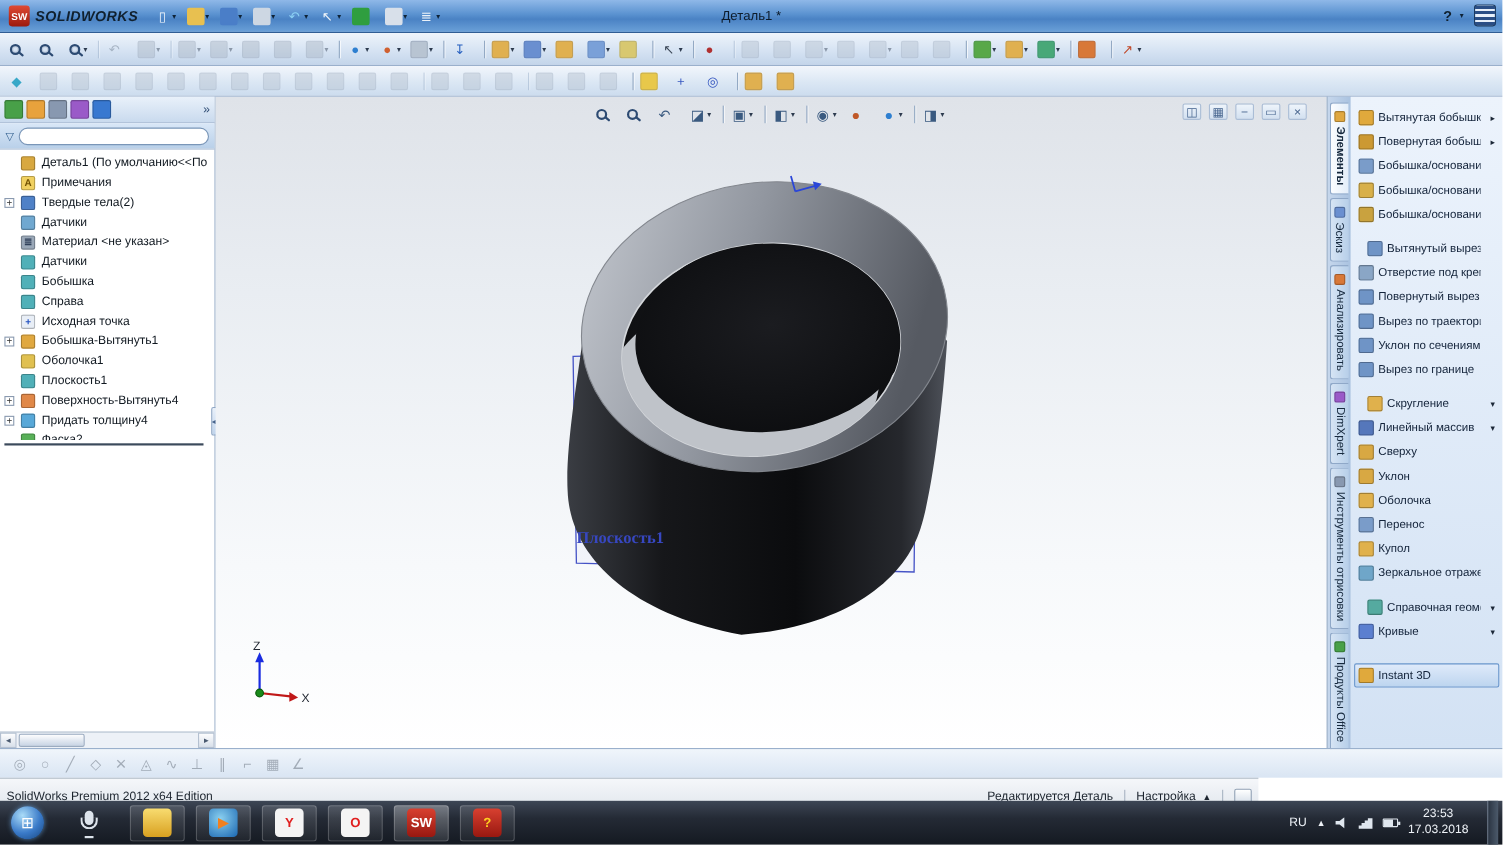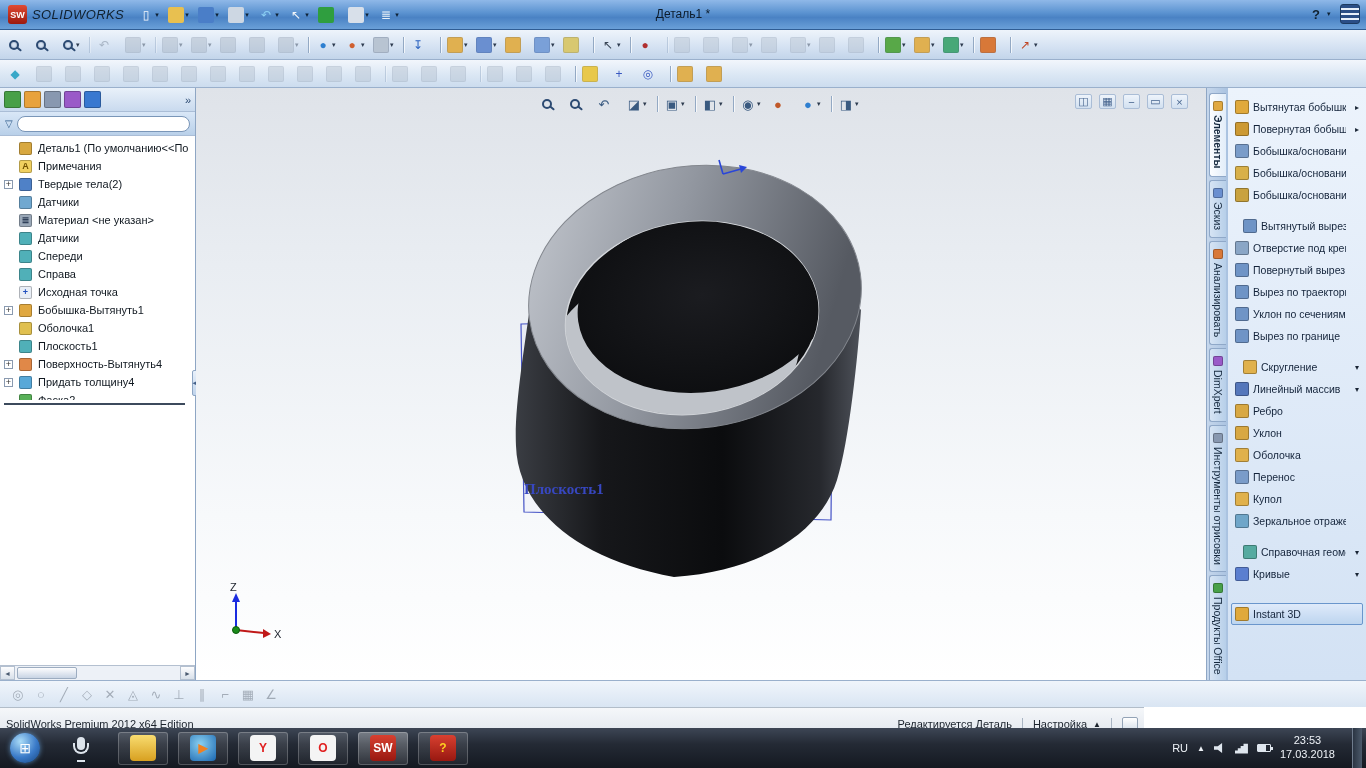--- a/index.html
+++ b/index.html
@@ -7,21 +7,21 @@
        font-family:"Liberation Sans",sans-serif;background:#fff;font-size:11px}
   .abs{position:absolute}
 
   
   #titlebar{top:0;left:0;width:1366px;height:30px;
     background:linear-gradient(#8fb8e8,#5a92d0 45%,#4a82c4 60%,#6aa0d8);
     display:flex;align-items:center;border-bottom:1px solid #2f5d94}
   .brand{display:flex;align-items:center;gap:5px;padding:0 12px 0 8px}
   .sw-logo{width:19px;height:19px;border-radius:3px;background:linear-gradient(#e04a34,#9c1a0e);
     color:#fff;font-weight:bold;font-size:9px;display:flex;align-items:center;justify-content:center}
-  .brand-name{font-weight:normal;font-style:italic;font-size:13px;color:#10202e;letter-spacing:.4px}
+  .brand-name{font-weight:bold;font-style:italic;font-size:13px;color:#10202e;letter-spacing:.4px}
   .tbtn{height:22px;display:flex;align-items:center;padding:0 2px;border-radius:2px;cursor:default}
   .ic{width:16px;height:16px;border-radius:2px;display:flex;align-items:center;justify-content:center;
       font-size:12px;line-height:1}
   .arr{font-size:7px;color:#2c3a4e;margin-left:1px;width:7px}
   #titlebar .arr{color:#0e2236}
   .dis{opacity:.45}
   .sep{margin-left:8px;position:relative}
   .sep::before{content:"";position:absolute;left:-5px;top:3px;bottom:3px;width:1px;background:#93a9c4;box-shadow:1px 0 0 rgba(255,255,255,.7)}
   .win-title{position:absolute;left:50%;transform:translateX(-50%);top:7px;font-size:12px;color:#0d1c2c}
   #search-wrap{position:absolute;right:110px;top:4px;display:flex;align-items:center;gap:3px}
@@ -553,21 +553,21 @@
 
       <div class="trow">
         <span class="expander"></span>
         <span class="tico" style="background: rgb(80, 176, 184);"></span>
         <span class="tlabel">Датчики</span>
       </div>
 
       <div class="trow">
         <span class="expander"></span>
         <span class="tico" style="background: rgb(80, 176, 184);"></span>
-        <span class="tlabel">Спереди</span>
+        <span class="tlabel">Бобышка</span>
       </div>
 
       <div class="trow">
         <span class="expander"></span>
         <span class="tico" style="background: rgb(80, 176, 184);"></span>
         <span class="tlabel">Справа</span>
       </div>
 
       <div class="trow">
         <span class="expander"></span>
@@ -852,21 +852,21 @@
     </div>
 
     <div class="feat">
       <span class="fico" style="background: rgb(85, 119, 187);"></span>
       <span class="flabel">Линейный массив</span>
       <span class="farrow">▾</span>
     </div>
 
     <div class="feat">
       <span class="fico" style="background: rgb(216, 168, 67);"></span>
-      <span class="flabel">Ребро</span>
+      <span class="flabel">Сверху</span>
       <span class="farrow"></span>
     </div>
 
     <div class="feat">
       <span class="fico" style="background: rgb(216, 168, 67);"></span>
       <span class="flabel">Уклон</span>
       <span class="farrow"></span>
     </div>
 
     <div class="feat">

